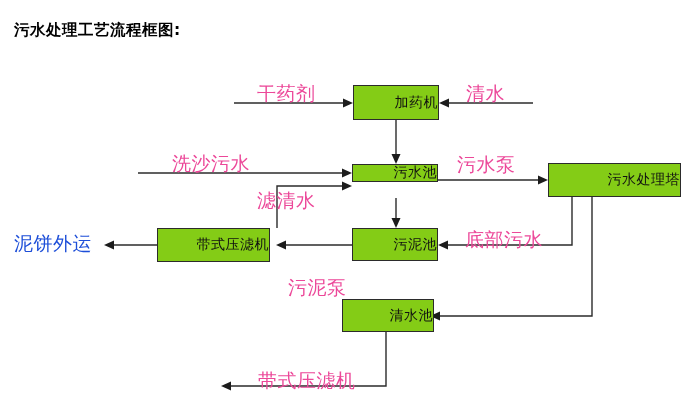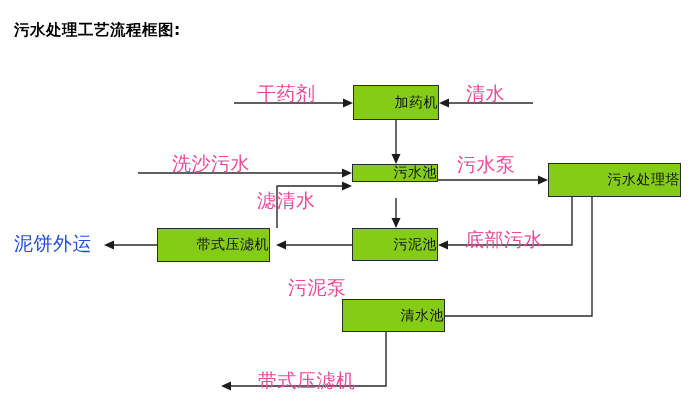--- a/index.html
+++ b/index.html
@@ -132,21 +132,21 @@
   </div>
 
   <div class="node-box" style="left:157px; top:228px; width:113px; height:34px;">
     <span>带式压滤机</span>
   </div>
 
   <div class="node-box" style="left:352px; top:228px; width:86px; height:33px;">
     <span>污泥池</span>
   </div>
 
-  <div class="node-box" style="left:342px; top:299px; width:103px; height:33px;">
+  <div class="node-box" style="left:342px; top:299px; width:92px; height:33px;">
     <span>清水池</span>
   </div>
 
   <div class="edge-label" style="left:257px; top:81px;">干药剂</div>
 
   <div class="edge-label" style="left:466px; top:81px;">清水</div>
 
   <div class="edge-label" style="left:172px; top:151px;">洗沙污水</div>
 
   <div class="edge-label" style="left:257px; top:188px;">滤清水</div>

